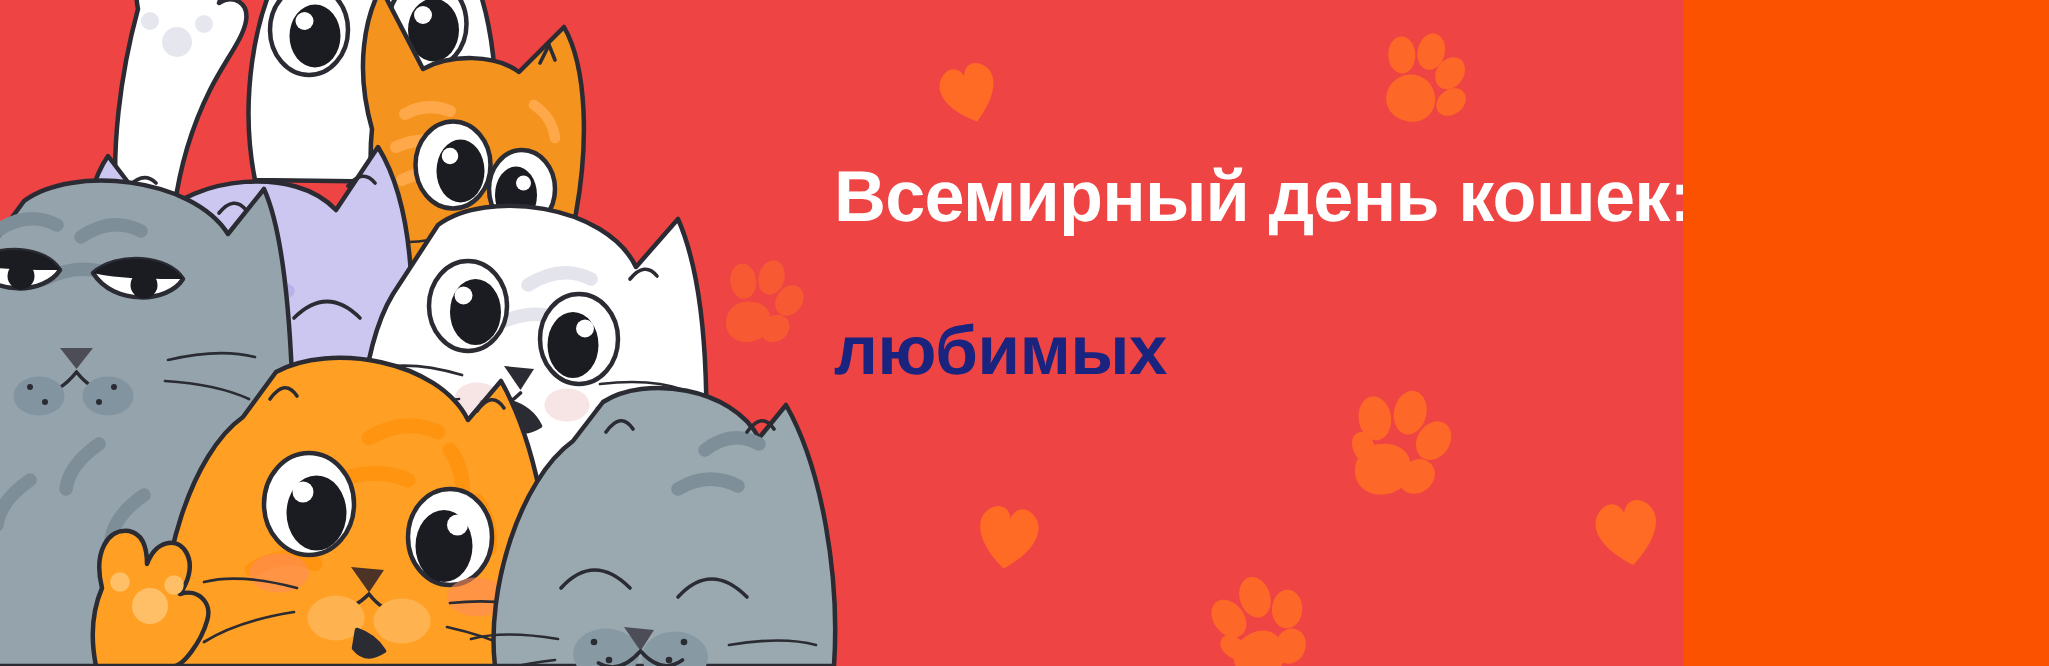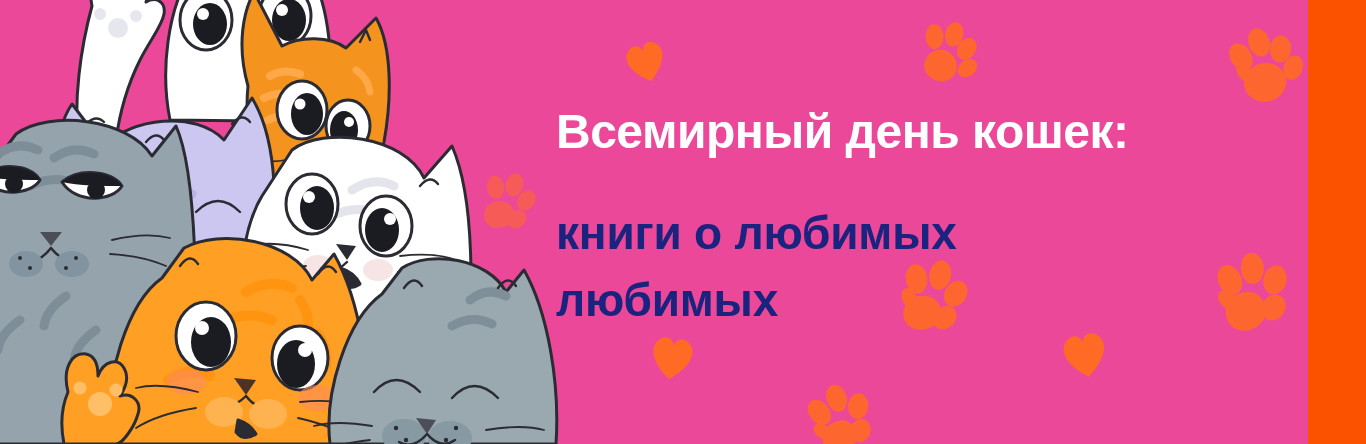--- a/index.html
+++ b/index.html
@@ -1,21 +1,21 @@
 <!DOCTYPE html>
 <html><head>
 <meta charset="utf-8">
 <style>
   html,body{margin:0;padding:0;}
   body{
     width:1366px;height:444px;overflow:hidden;
     font-family:"Liberation Sans","DejaVu Sans",sans-serif;
     background:#fb5200;
   }
-  .banner{position:relative;width:1308px;height:444px;overflow:hidden;background:#ec4899;}
+  .banner{position:relative;width:1122px;height:444px;overflow:hidden;background:#ef4444;}
 
   
   .decor-layer{position:absolute;inset:0;pointer-events:none;}
   .paw{position:absolute;opacity:.9;}
   .heart{position:absolute;}
 
   
   .cats{position:absolute;left:0;top:0;width:560px;height:444px;}
 
   
@@ -312,18 +312,17 @@
       <circle cx="456" cy="428" r="2.2" fill="#2b2b33"></circle>
       <circle cx="446" cy="440" r="2.2" fill="#2b2b33"></circle>
       <path class="thin" d="M372 426 q-36 -6 -58 0 M370 440 q-36 4 -56 14"></path>
       <path class="thin" d="M486 430 q36 -6 58 0"></path>
     </g>
   </svg>
 
   <div class="text-block">
     <h1 class="headline">Всемирный день кошек:</h1>
     <div class="subline">
-      <span class="ln">книги о любимых</span>
       <span class="ln">любимых</span>
     </div>
   </div>
 
 </div>
 
 </body></html>

